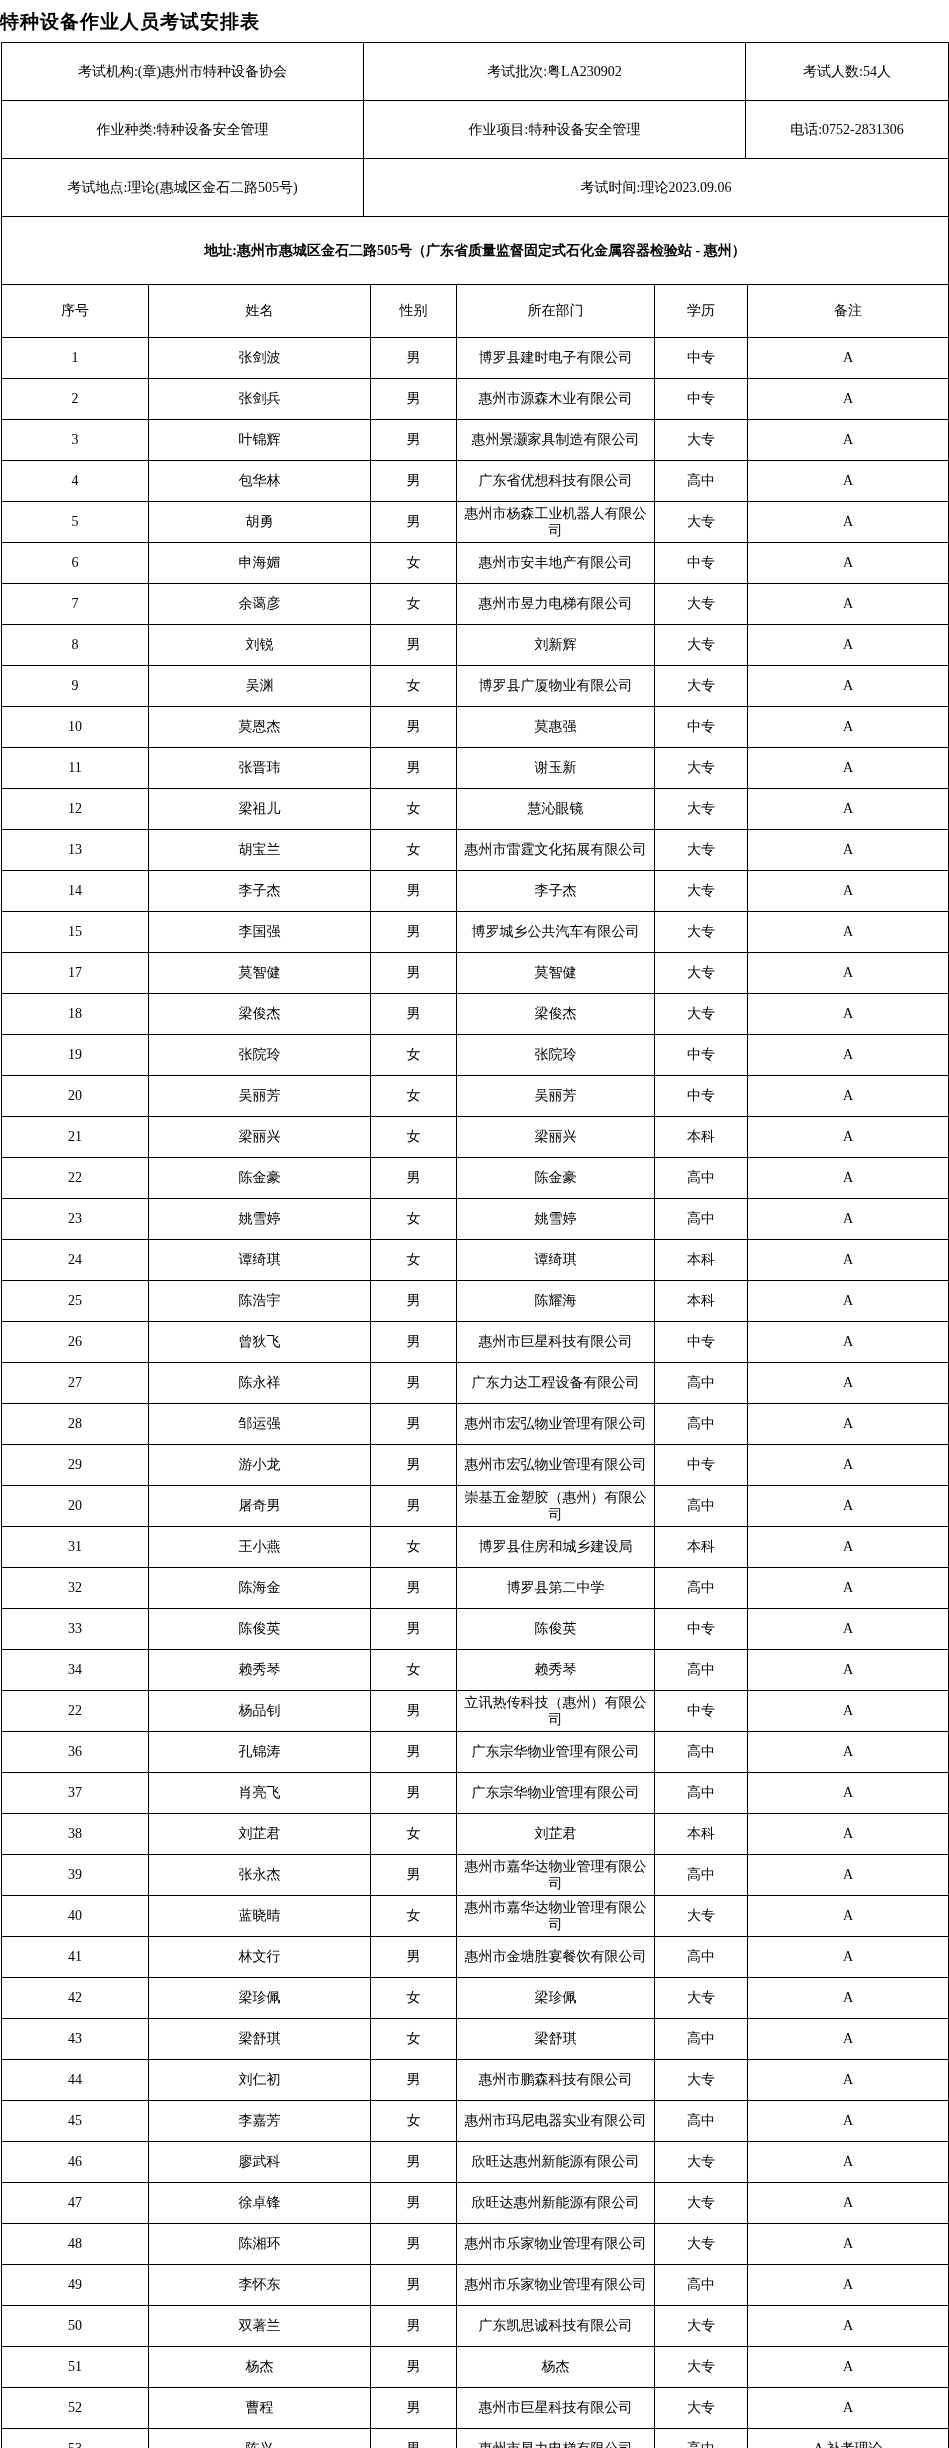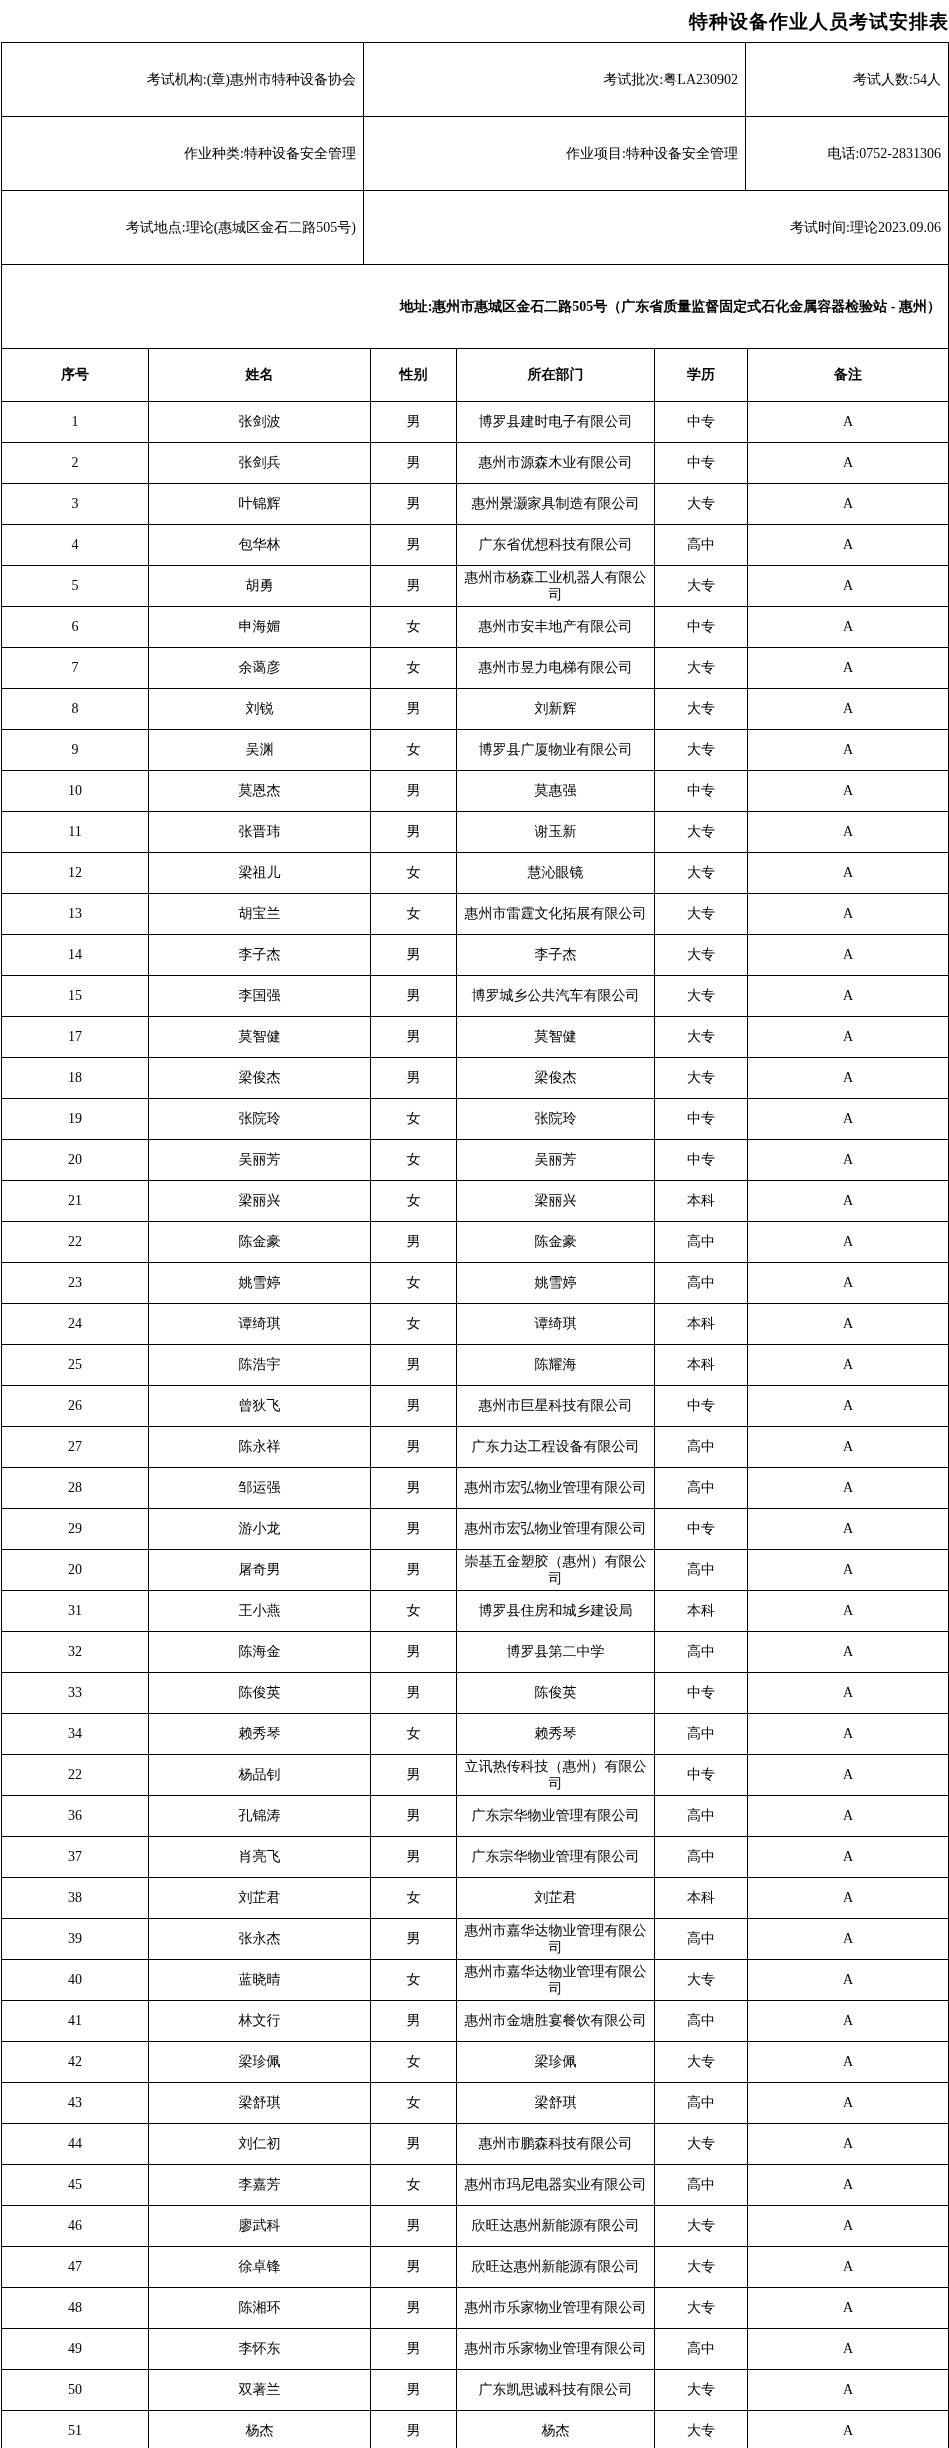--- a/index.html
+++ b/index.html
@@ -1,28 +1,28 @@
 <!DOCTYPE html>
 <html><head>
 <meta charset="utf-8">
 <style>
   html, body { margin: 0; padding: 0; background: #fff; color: #000;
     font-family: "Liberation Serif", "DejaVu Serif", serif; }
   .page { width: 949px; background: #fff; }
-  .doc-title { font-size: 19px; font-weight: bold; text-align: right;
+  .doc-title { font-size: 19px; font-weight: bold; text-align: left;
     margin: 0; padding: 9px 0 7px 0; letter-spacing: 1px; }
   table { border-collapse: collapse; width: 947px; table-layout: fixed;
     margin-left: 1px; }
   td, th { border: 1px solid #000; font-size: 14px; overflow: hidden;
     word-break: break-all; }
-  .info-table td { height: 33px; padding: 20px 7px; text-align: right;
+  .info-table td { height: 33px; padding: 12px 7px; text-align: center;
     vertical-align: middle; }
   .info-table tr.address-row td { height: 43px; font-weight: bold; }
   .main-table { margin-top: -1px; }
-  .main-table th { height: 48px; font-weight: bold; text-align: center;
+  .main-table th { height: 48px; font-weight: normal; text-align: center;
     vertical-align: middle; padding: 2px; }
   .main-table td { height: 38px; text-align: center; vertical-align: middle;
     padding: 1px 3px; line-height: 1.25; }
 </style>
 </head>
 <body>
 
 <div class="page">
 
   <h1 class="doc-title">特种设备作业人员考试安排表</h1>

